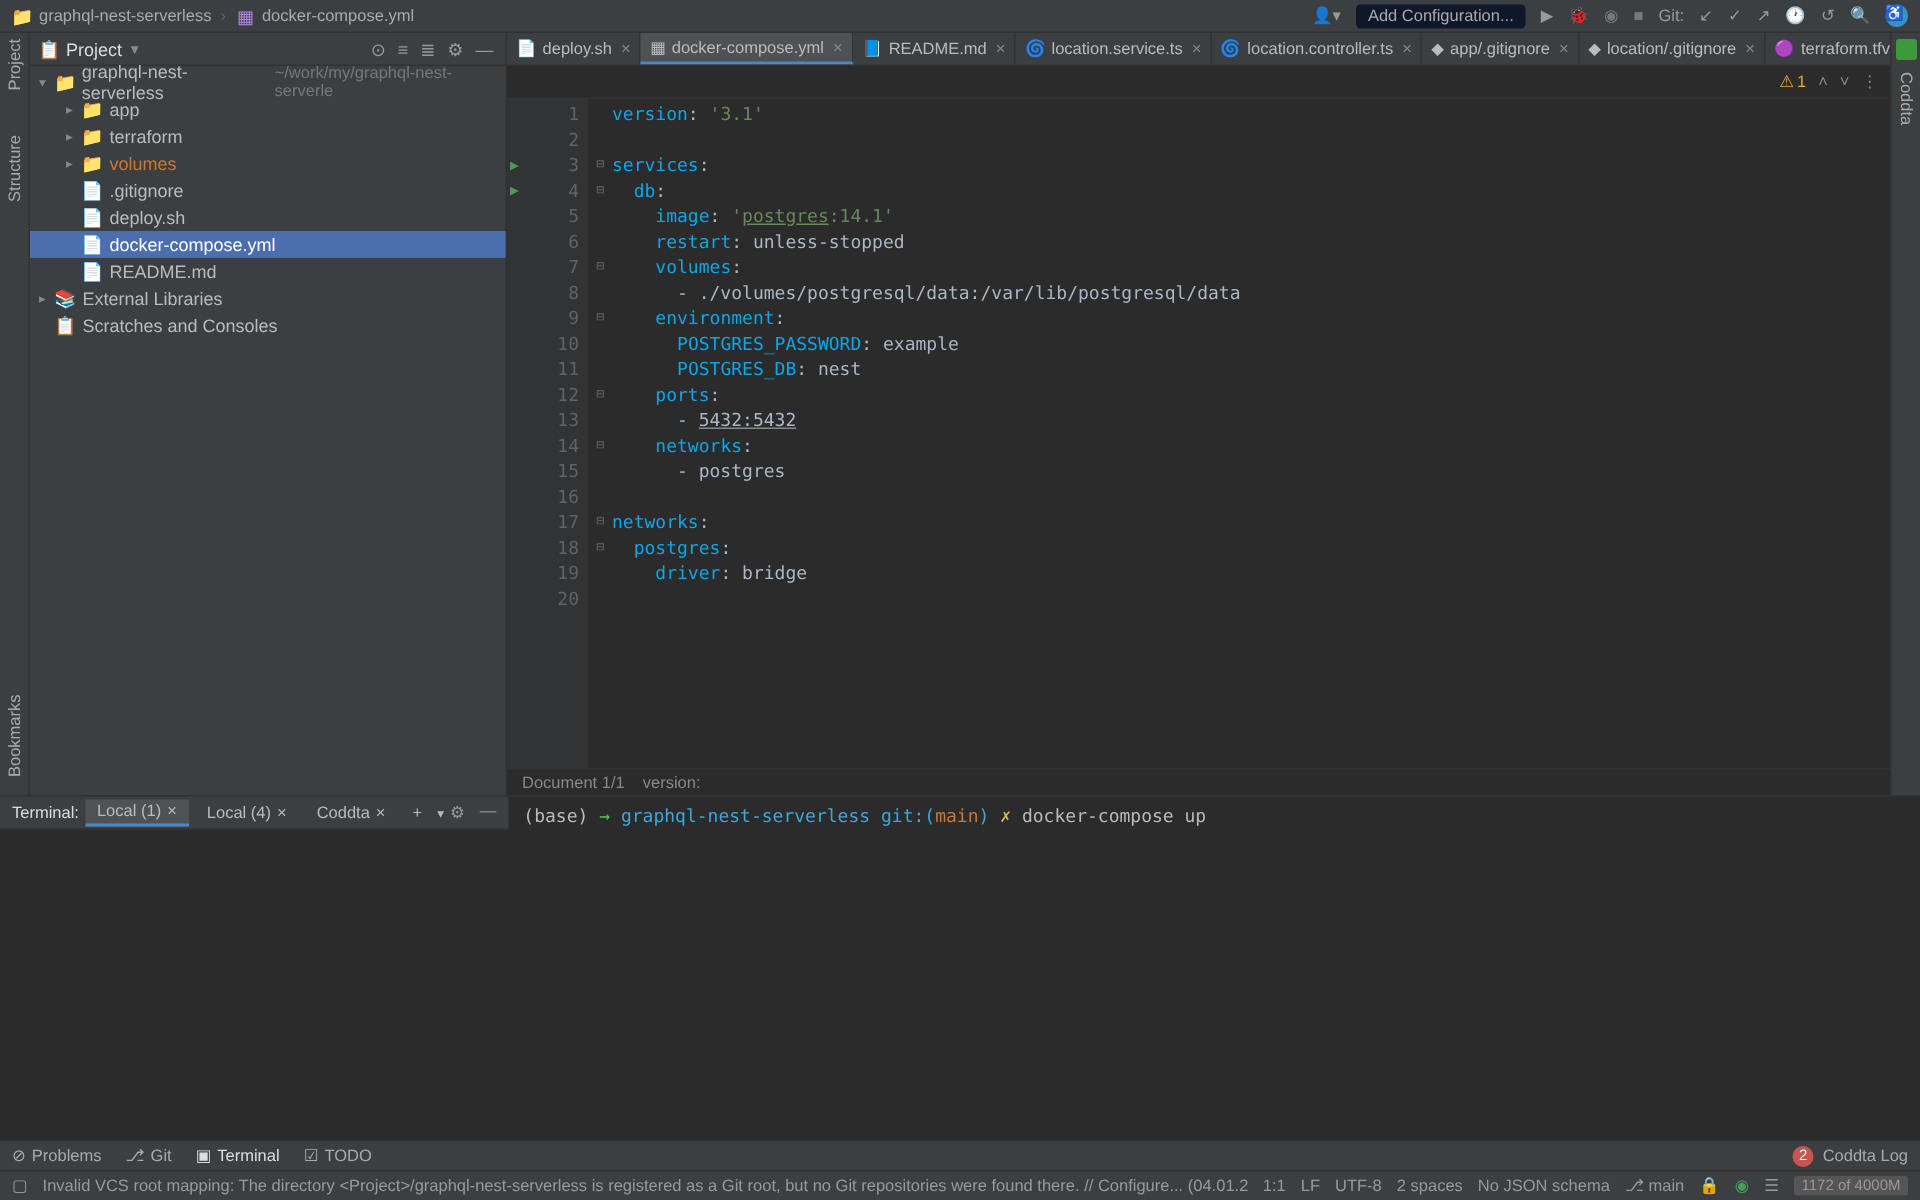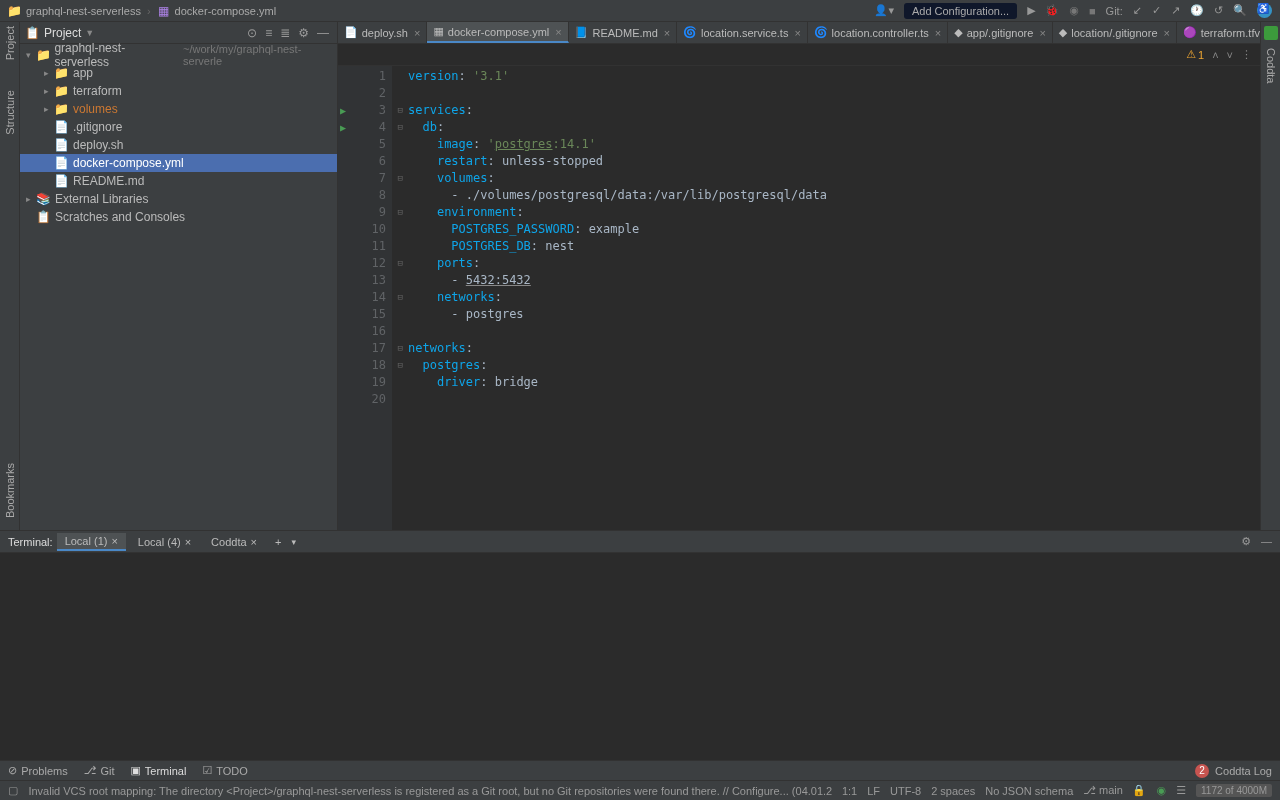--- a/index.html
+++ b/index.html
@@ -130,21 +130,21 @@
 .right-rail .vlabel { writing-mode: vertical-rl; font-size: 11px; color: #aaa; margin-top: 8px; cursor: pointer; }
 .right-rail .sq { width: 14px; height: 14px; background: #3c9a3c; margin-top: 4px; border-radius: 2px; }
 
 .editor-status { height: 18px; border-top: 1px solid #323232; font-size: 11px; color: #888; display: flex; align-items: center; padding: 0 10px; gap: 12px; }
 
 .terminal {
   height: 230px;
   background: #2b2b2b;
   border-top: 1px solid #323232;
   display: flex;
-  flex-direction: column;
+  flex-direction: row;
 }
 .term-tabs {
   height: 22px;
   background: #3c3f41;
   display: flex;
   align-items: center;
   padding: 0 8px;
   gap: 4px;
   font-size: 11px;
   border-bottom: 1px solid #323232;
@@ -377,20 +377,24 @@
           <div class="ln">14<span class="fold">⊟</span></div>
           <div class="ln">15</div>
           <div class="ln">16</div>
           <div class="ln">17<span class="fold">⊟</span></div>
           <div class="ln">18<span class="fold">⊟</span></div>
           <div class="ln">19</div>
           <div class="ln">20</div>
         </div>
       <div class="code" id="code"><div><span class="key">version</span>: <span class="str">'3.1'</span></div><div>&nbsp;</div><div><span class="key">services</span>:</div><div>  <span class="key">db</span>:</div><div>    <span class="key">image</span>: <span class="str">'<span class="under">postgres</span>:14.1'</span></div><div>    <span class="key">restart</span>: unless-stopped</div><div>    <span class="key">volumes</span>:</div><div>      - ./volumes/postgresql/data:/var/lib/postgresql/data</div><div>    <span class="key">environment</span>:</div><div>      <span class="key">POSTGRES_PASSWORD</span>: example</div><div>      <span class="key">POSTGRES_DB</span>: nest</div><div>    <span class="key">ports</span>:</div><div>      - <span class="under2">5432:5432</span></div><div>    <span class="key">networks</span>:</div><div>      - postgres</div><div>&nbsp;</div><div><span class="key">networks</span>:</div><div>  <span class="key">postgres</span>:</div><div>    <span class="key">driver</span>: bridge</div><div>&nbsp;</div></div>
     </div>
+    <div class="editor-status">
+      <span>Document 1/1</span>
+      <span>version:</span>
+    </div>
   </div>
 
   <div class="right-rail">
     <span class="sq"></span>
     <span class="vlabel">Coddta</span>
   </div>
 </div>
 
 <div class="terminal">
   <div class="term-tabs">
@@ -407,20 +411,28 @@
         <span>Coddta</span> 
         <span class="close">×</span>
       </span>
     <span style="padding:0 6px;cursor:pointer">+</span>
     <span style="cursor:pointer;font-size:9px">▾</span>
     <div class="tr">
       <span>⚙</span>
       <span>—</span>
     </div>
   </div>
+  <div class="term-body">
+    <span class="seg1">(base)</span>
+    <span class="seg2">→</span>
+    <span class="seg3">graphql-nest-serverless</span>
+    <span class="seg3">git:(</span><span class="seg4">main</span><span class="seg3">)</span>
+    <span class="seg5">✗</span>
+    <span>docker-compose up</span>
+  </div>
 </div>
 
 <div class="bottom-tools">
   <span class="tool">
       <span>⊘</span>
       <span>Problems</span>
     </span>
   <span class="tool">
       <span>⎇</span>
       <span>Git</span>

